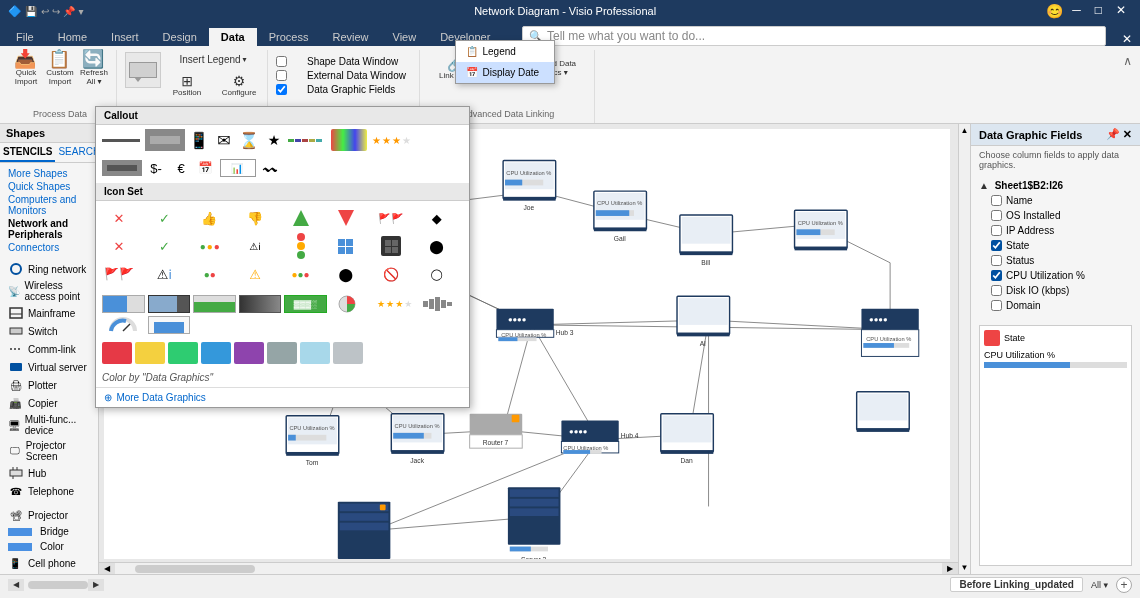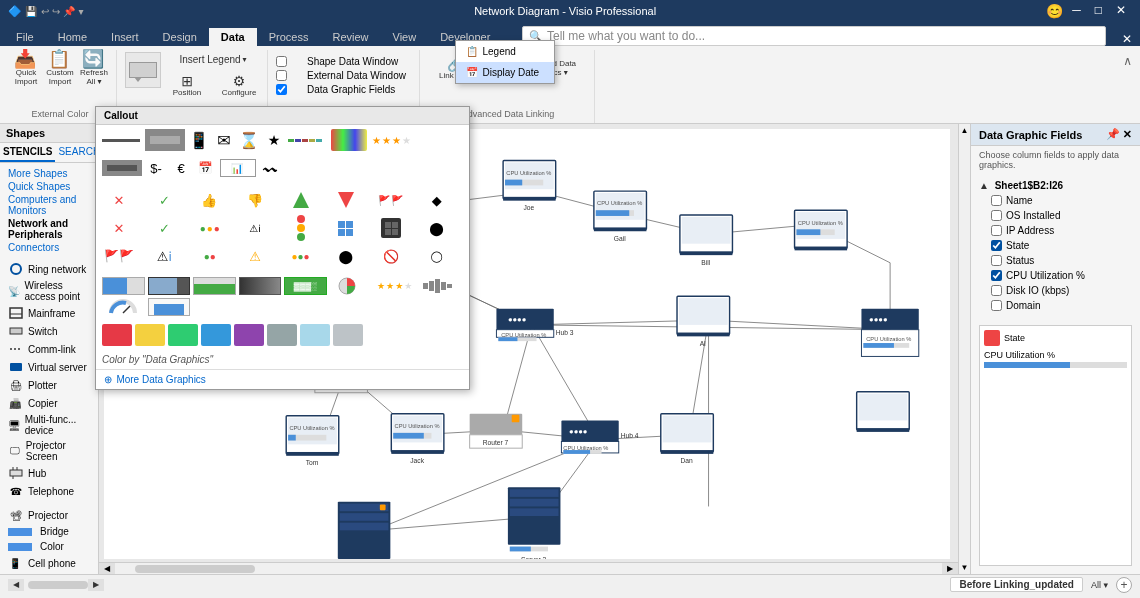--- a/index.html
+++ b/index.html
@@ -299,21 +299,21 @@
       </div>
       <div class="ribbon-icon">
         <span class="icon-img">📋</span>
         <span class="icon-lbl">Custom<br>Import</span>
       </div>
       <div class="ribbon-icon">
         <span class="icon-img">🔄</span>
         <span class="icon-lbl">Refresh<br>All ▾</span>
       </div>
     </div>
-    <div class="ribbon-group-label">External Color</div>
+    <div class="ribbon-group-label">Process Data</div>
   </div>
 
   <div class="ribbon-group" style="min-width:130px;">
     <div style="display:flex; gap:4px; align-items:flex-start;">
 
       <div style="background:#e8e8e8; border:1px solid #ccc; width:36px; height:36px; display:flex; align-items:center; justify-content:center; font-size:11px;">
         <div style="width:28px; height:16px; background:#d0d0d0; border:1px solid #999; position:relative;">
           <div style="position:absolute; bottom:-5px; left:4px; width:0; height:0; border-left:4px solid transparent; border-right:4px solid transparent; border-top:5px solid #999;"></div>
         </div>
       </div>
@@ -548,20 +548,21 @@
       <div style="width:40px;height:16px;background:#888;display:flex;align-items:center;justify-content:center;">
         <div style="width:30px;height:6px;background:#555;"></div>
       </div>
       <div style="width:22px;height:22px;display:flex;align-items:center;justify-content:center;font-size:13px;">$-</div>
       <div style="width:22px;height:22px;display:flex;align-items:center;justify-content:center;font-size:13px;">€</div>
       <div style="width:22px;height:22px;display:flex;align-items:center;justify-content:center;font-size:12px;">📅</div>
       <div style="width:36px;height:18px;border:1px solid #999;display:flex;align-items:center;justify-content:center;font-size:10px;">📊</div>
       <div style="width:22px;height:22px;display:flex;align-items:center;justify-content:center;font-size:14px;">〰</div>
     </div>
 
+    <div class="dp-section-title">Icon Set</div>
     <div style="display:grid; grid-template-columns: repeat(8, 1fr); gap:2px; padding:4px 6px;">
       <div style="width:34px;height:26px;display:flex;align-items:center;justify-content:center;font-size:13px;color:#e44;cursor:pointer;">✕</div>
       <div style="width:34px;height:26px;display:flex;align-items:center;justify-content:center;font-size:13px;color:#4a4;cursor:pointer;">✓</div>
       <div style="width:34px;height:26px;display:flex;align-items:center;justify-content:center;font-size:13px;cursor:pointer;">👍</div>
       <div style="width:34px;height:26px;display:flex;align-items:center;justify-content:center;font-size:13px;cursor:pointer;">👎</div>
       <div style="width:34px;height:26px;display:flex;align-items:center;justify-content:center;cursor:pointer;">
         <svg width="20" height="20">
             <polygon points="10,2 18,18 2,18" fill="#4a4"></polygon>
           </svg>
       </div>

